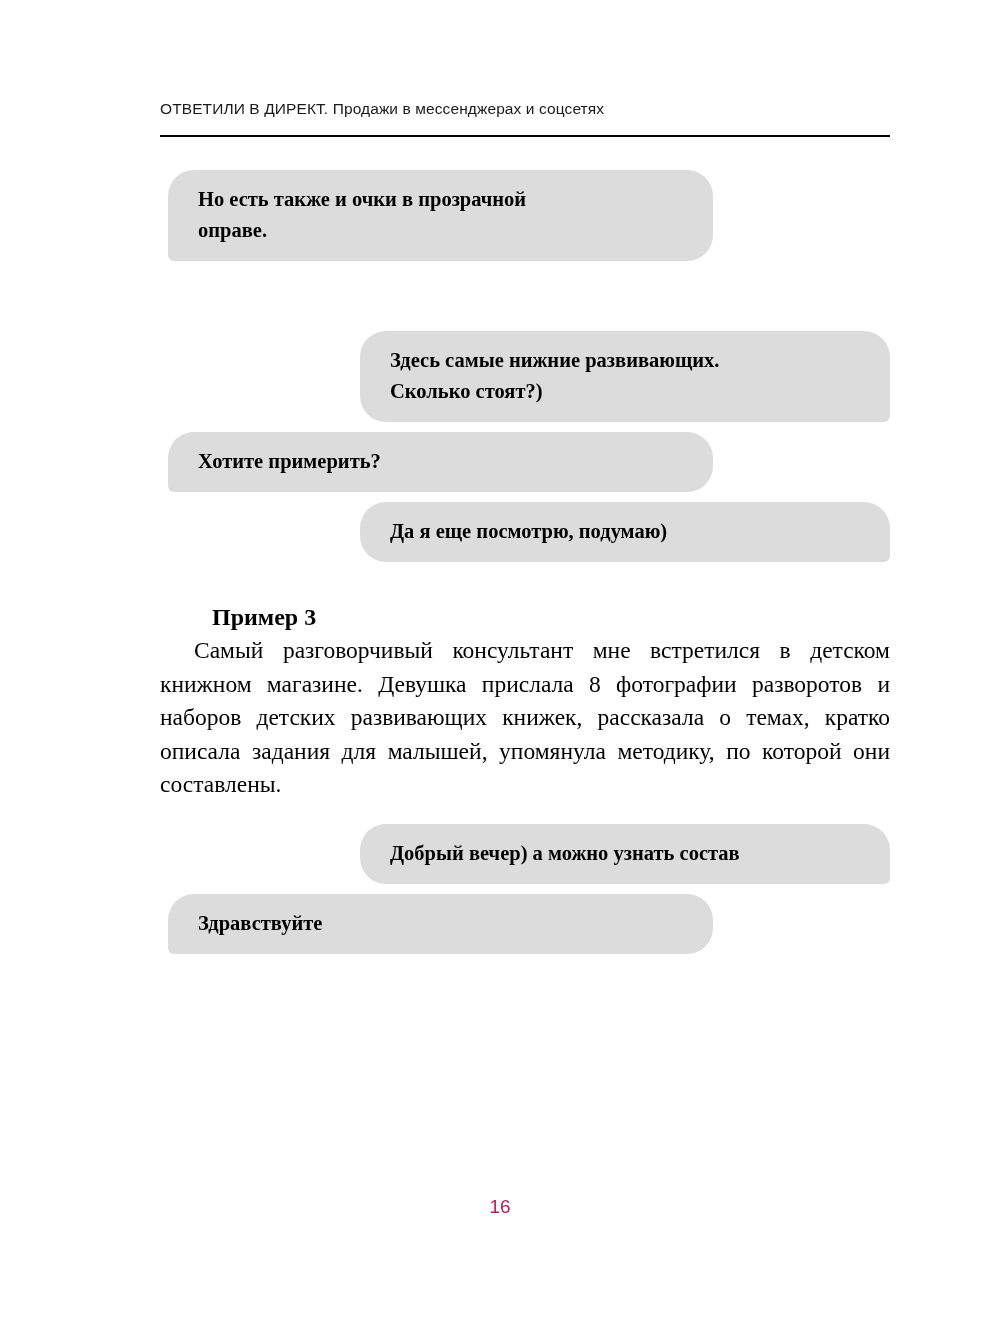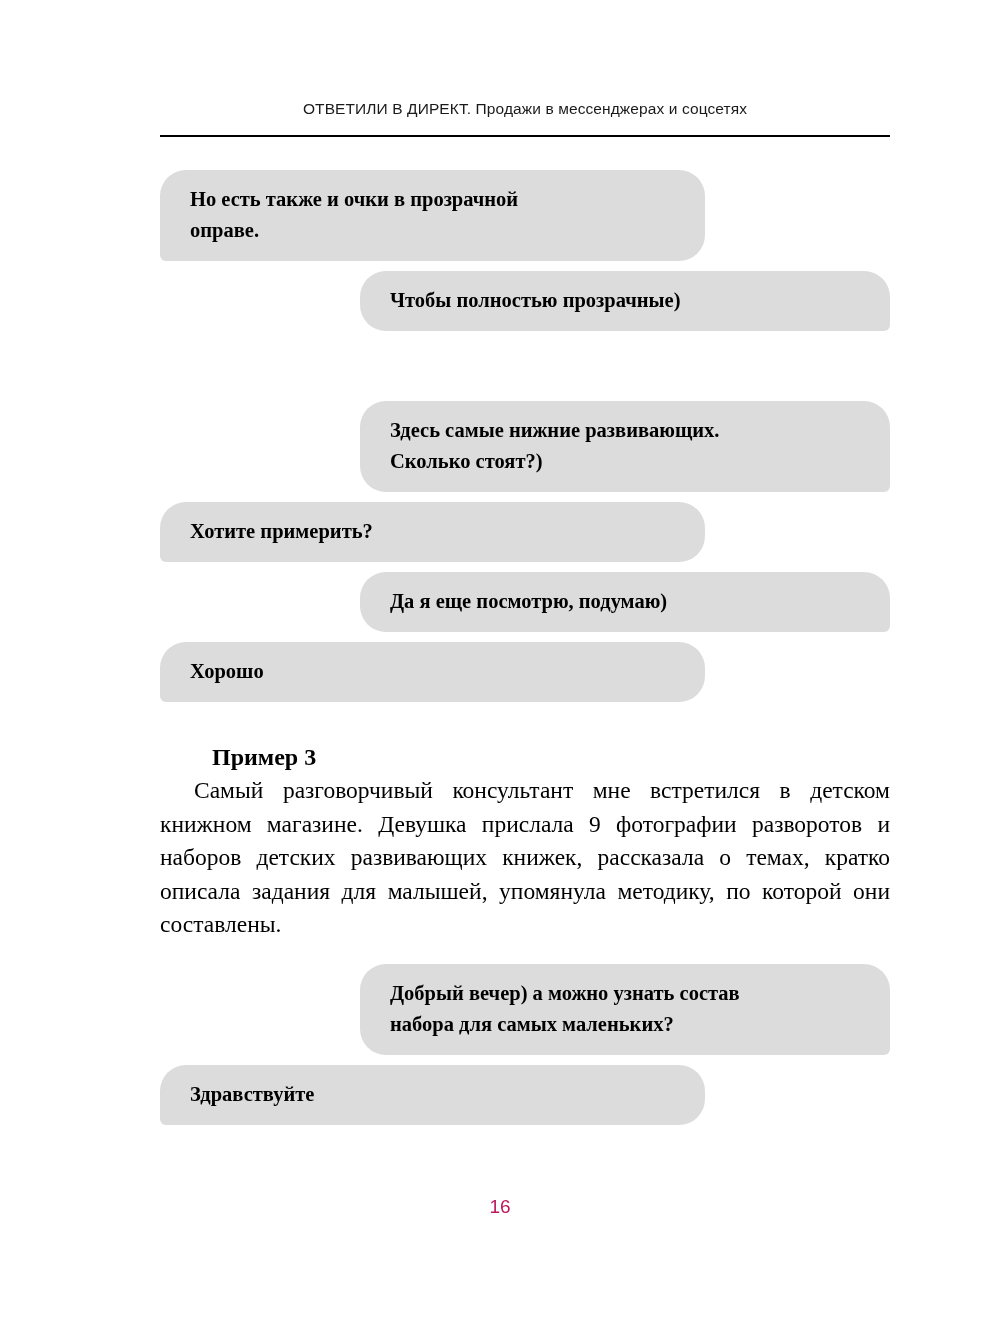--- a/index.html
+++ b/index.html
@@ -20,21 +20,21 @@
     left: 0; top: 0;
     width: 1000px;
     height: 1317px;
     box-sizing: border-box;
   }
   .running-head {
     position: absolute;
     left: 160px;
     top: 100px;
     width: 730px;
-    text-align: center;
+    text-align: left;
     font-family: "Liberation Sans", sans-serif;
     font-size: 15.5px;
     letter-spacing: 0.1px;
     color: #1a1a1a;
     white-space: nowrap;
   }
   .head-rule {
     position: absolute;
     left: 160px;
     top: 135px;
@@ -58,21 +58,21 @@
     font-size: 20.5px;
     line-height: 31px;
     color: #000000;
     padding: 14px 30px 15px 30px;
     box-sizing: border-box;
     margin: 0 0 10px 0;
   }
   .bubble .line { display: block; white-space: nowrap; }
   
   .bubble.left {
-    margin-left: 0;
+    margin-left: 8px;
     width: 545px;
     border-bottom-left-radius: 6px;
   }
   .bubble.left::after {
     content: "";
     position: absolute;
     left: -12px;
     bottom: 0;
     width: 24px;
     height: 22px;
@@ -140,25 +140,20 @@
 
   <div class="content">
 
     <div>
       <div class="bubble left">
         <span class="bubble-wrap">
           <span class="line">Но есть также и очки в прозрачной</span>
           <span class="line">оправе.</span>
         </span>
       </div>
-      <div class="bubble right">
-        <span class="bubble-wrap">
-          <span class="line">Чтобы полностью прозрачные)</span>
-        </span>
-      </div>
     </div>
 
     <div class="gap-a"></div>
 
 
     <div class="gap-b"></div>
 
     <div>
       <div class="bubble right">
         <span class="bubble-wrap">
@@ -169,39 +164,33 @@
       <div class="bubble left">
         <span class="bubble-wrap">
           <span class="line">Хотите примерить?</span>
         </span>
       </div>
       <div class="bubble right">
         <span class="bubble-wrap">
           <span class="line">Да я еще посмотрю, подумаю)</span>
         </span>
       </div>
-      <div class="bubble left">
-        <span class="bubble-wrap">
-          <span class="line">Хорошо</span>
-        </span>
-      </div>
     </div>
 
     <div class="gap-c"></div>
 
     <h2 class="section-title">Пример 3</h2>
-    <p class="body-text">Самый разговорчивый консультант мне встретился в детском книжном магазине. Девушка прислала 9 фотографии разворотов и наборов детских развивающих книжек, рассказала о темах, кратко описала задания для малышей, упомянула методику, по которой они составлены.</p>
+    <p class="body-text">Самый разговорчивый консультант мне встретился в детском книжном магазине. Девушка прислала 8 фотографии разворотов и наборов детских развивающих книжек, рассказала о темах, кратко описала задания для малышей, упомянула методику, по которой они составлены.</p>
 
     <div class="gap-d"></div>
 
     <div>
       <div class="bubble right">
         <span class="bubble-wrap">
           <span class="line">Добрый вечер) а можно узнать состав</span>
-          <span class="line">набора для самых маленьких?</span>
         </span>
       </div>
       <div class="bubble left">
         <span class="bubble-wrap">
           <span class="line">Здравствуйте</span>
         </span>
       </div>
     </div>
 
   </div>

